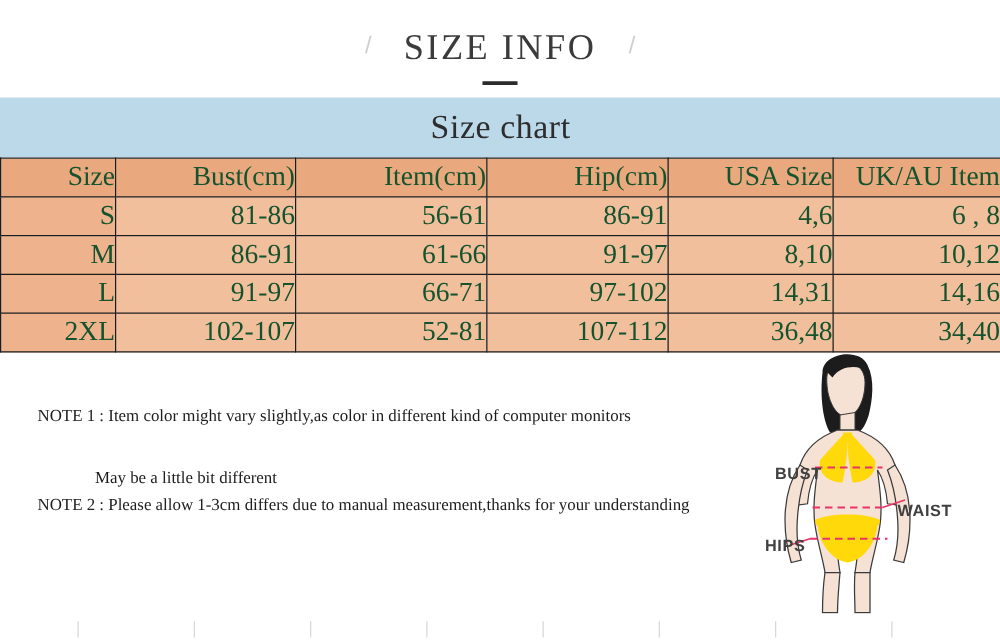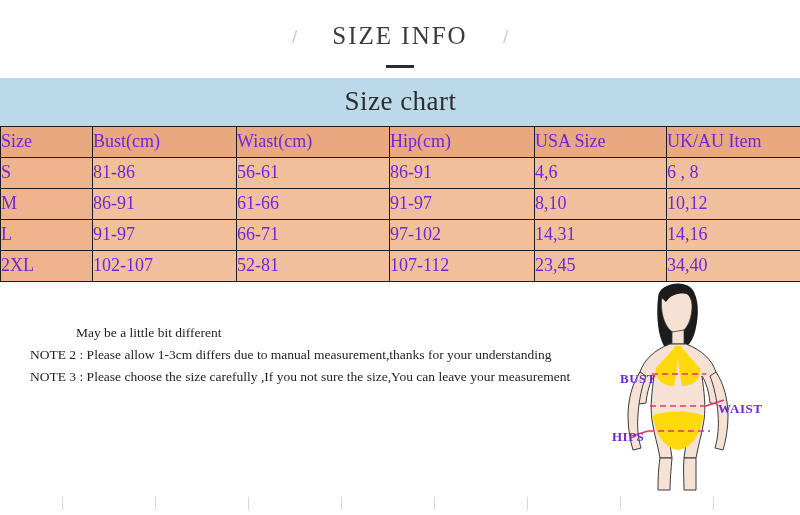--- a/index.html
+++ b/index.html
@@ -28,21 +28,21 @@
     top: 26px;
   }
   .slash.left  { left: 292px; }
   .slash.right { left: 503px; }
   .header-title {
     position: absolute;
     left: 0;
     right: 0;
     top: 22px;
     text-align: center;
-    font-size: 25px;
+    font-size: 29px;
     letter-spacing: 2px;
     color: #3b3b3b;
     font-family: "Liberation Serif", serif;
   }
   .header-underline {
     position: absolute;
     left: 50%;
     transform: translateX(-50%);
     top: 65px;
     width: 28px;
@@ -64,23 +64,23 @@
     color: #2d2d2d;
     font-family: "Liberation Serif", serif;
     font-size: 27px;
     padding: 8px 0 9px 0;
     caption-side: top;
     letter-spacing: 0.5px;
   }
   table.size-chart td,
   table.size-chart th {
     border: 1px solid #1c1c1c;
-    text-align: left;
-    font-size: 18px;
-    color: #6d28d9;
+    text-align: right;
+    font-size: 22px;
+    color: #14532d;
     font-family: "Liberation Serif", serif;
     height: 26px;
     padding: 1px 0 3px 0;
     background: #f0b894;
   }
   table.size-chart thead th {
     background: #eaa87e;
     font-weight: normal;
   }
   table.size-chart tbody td.rowhead {
@@ -106,36 +106,36 @@
     position: absolute;
     left: 30px;
     top: 322px;
     width: 580px;
     font-family: "Liberation Serif", serif;
     font-size: 13.5px;
     color: #1d1d1d;
     line-height: 22px;
   }
   .notes .note-line { white-space: pre; }
-  .notes .indent { padding-left: 46px; }
+  .notes .indent { padding-left: 46px; margin-top: 27px; }
 
   
   .figure {
     position: absolute;
     left: 600px;
     top: 276px;
     width: 200px;
     height: 215px;
   }
   .figure svg { display: block; }
 
   .fig-label {
     position: absolute;
-    color: #6d28d9;
-    font-family: Liberation Serif, serif;
+    color: #404040;
+    font-family: Liberation Sans, sans-serif;
     font-size: 13px;
     font-weight: bold;
     letter-spacing: 0.5px;
   }
   .lbl-bust  { left: 620px; top: 371px; }
   .lbl-waist { left: 718px; top: 401px; }
   .lbl-hips  { left: 612px; top: 429px; }
 
   
   .ticks {
@@ -171,21 +171,21 @@
         <col class="c1">
         <col class="c2">
         <col class="c3">
         <col class="c4">
         <col class="c5">
     </colgroup>
     <thead>
       <tr>
         <th>Size</th>
         <th>Bust(cm)</th>
-        <th>Wiast(cm)</th>
+        <th>Item(cm)</th>
         <th>Hip(cm)</th>
         <th>USA Size</th>
         <th>UK/AU Item</th>
       </tr>
     </thead>
     <tbody>
       <tr>
         <td class="rowhead">S</td>
         <td>81-86</td>
         <td>56-61</td>
@@ -207,31 +207,31 @@
         <td>66-71</td>
         <td>97-102</td>
         <td>14,31</td>
         <td>14,16</td>
       </tr>
       <tr>
         <td class="rowhead">2XL</td>
         <td>102-107</td>
         <td>52-81</td>
         <td>107-112</td>
-        <td>23,45</td>
+        <td>36,48</td>
         <td>34,40</td>
       </tr>
     </tbody>
   </table>
 </div>
 
 <div class="notes">
+  <div class="note-line">NOTE 1 : Item color might vary slightly,as color in different kind of computer monitors</div>
   <div class="note-line indent">May be a little bit different</div>
   <div class="note-line">NOTE 2 : Please allow 1-3cm differs due to manual measurement,thanks for your understanding</div>
-  <div class="note-line">NOTE 3 : Please choose the size carefully ,If you not sure the size,You can leave your measurement</div>
 </div>
 
 <div class="figure">
   <svg width="200" height="215" viewBox="0 0 200 215">
 
     <path d="M58 22 C58 6 88 2 94 16 C100 28 98 44 95 56 C92 66 88 70 84 72 L64 70 C58 60 56 40 58 22 Z" fill="#1c1c1c"></path>
 
     <path d="M64 18 C80 10 92 16 92 30 C92 44 86 56 78 57 C70 58 64 48 62 36 C61 28 61 22 64 18 Z" fill="#f6e2d4" stroke="#3a3a3a" stroke-width="0.8"></path>
 
     <path d="M60 20 C66 8 90 6 93 20 C86 16 72 16 66 26 Z" fill="#1c1c1c"></path>

